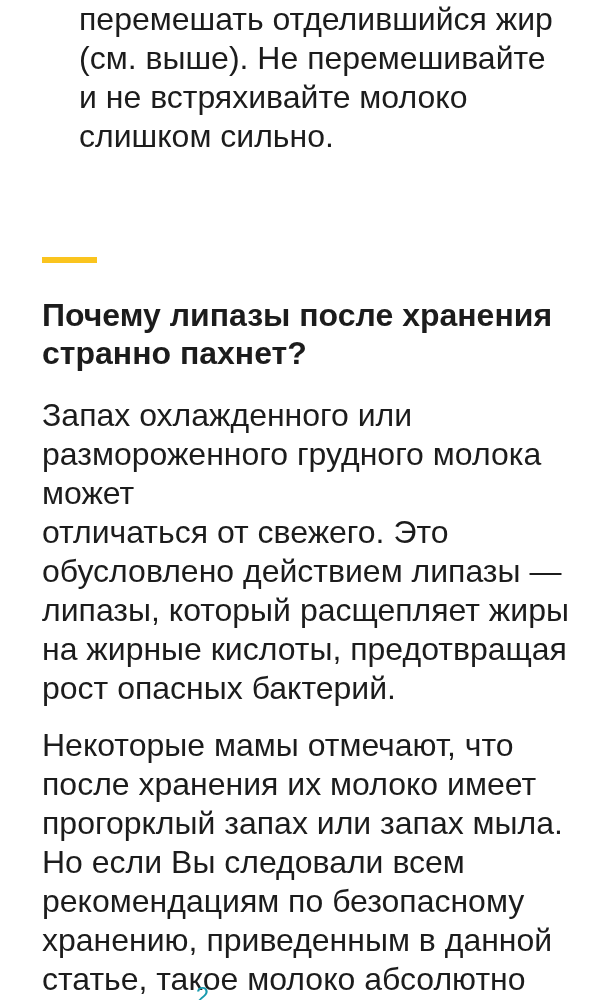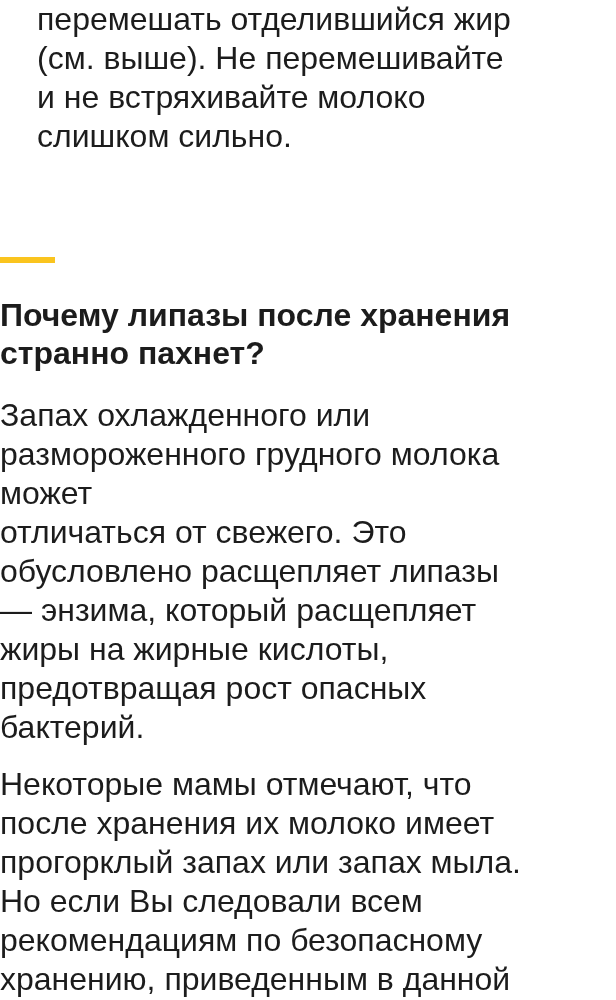--- a/index.html
+++ b/index.html
@@ -11,20 +11,21 @@
     width: 616px;
     height: 1000px;
     overflow: hidden;
     font-family: "Liberation Sans", sans-serif;
     color: #1c1c1c;
   }
   .page {
     box-sizing: border-box;
     width: 616px;
     height: 1000px;
+    padding-left: 42px;
     overflow: hidden;
     background: #ffffff;
   }
   .body-text {
     font-size: 32px;
     line-height: 39px;
     font-weight: 400;
     margin: 0;
     max-width: 530px;
     color: #1c1c1c;
@@ -70,17 +71,17 @@
 
 <div class="page">
 
   <p class="body-text intro">перемешать отделившийся жир (см. выше). Не перемешивайте и не встряхивайте молоко слишком сильно.</p>
 
   <div class="divider"></div>
 
   <h2 class="heading">Почему липазы после хранения странно пахнет?</h2>
 
   <p class="body-text para-smell">Запах охлажденного или размороженного грудного молока может
-отличаться от свежего. Это обусловлено расщепляет липазы — энзима, который расщепляет жиры на жирные кислоты, предотвращая рост опасных бактерий.</p>
+отличаться от свежего. Это обусловлено действием липазы — липазы, который расщепляет жиры на жирные кислоты, предотвращая рост опасных бактерий.</p>
 
   <p class="body-text para-safety"><span>Некоторые мамы отмечают, что после хранения их молоко имеет прогорклый запах или запах мыла. Но если Вы следовали всем рекомендациям по безопасному хранению, приведенным в данной статье, такое молоко абсолютно безопасно</span><sup class="footnote-ref">2</sup></p>
 
 </div>
 
 </body></html>

